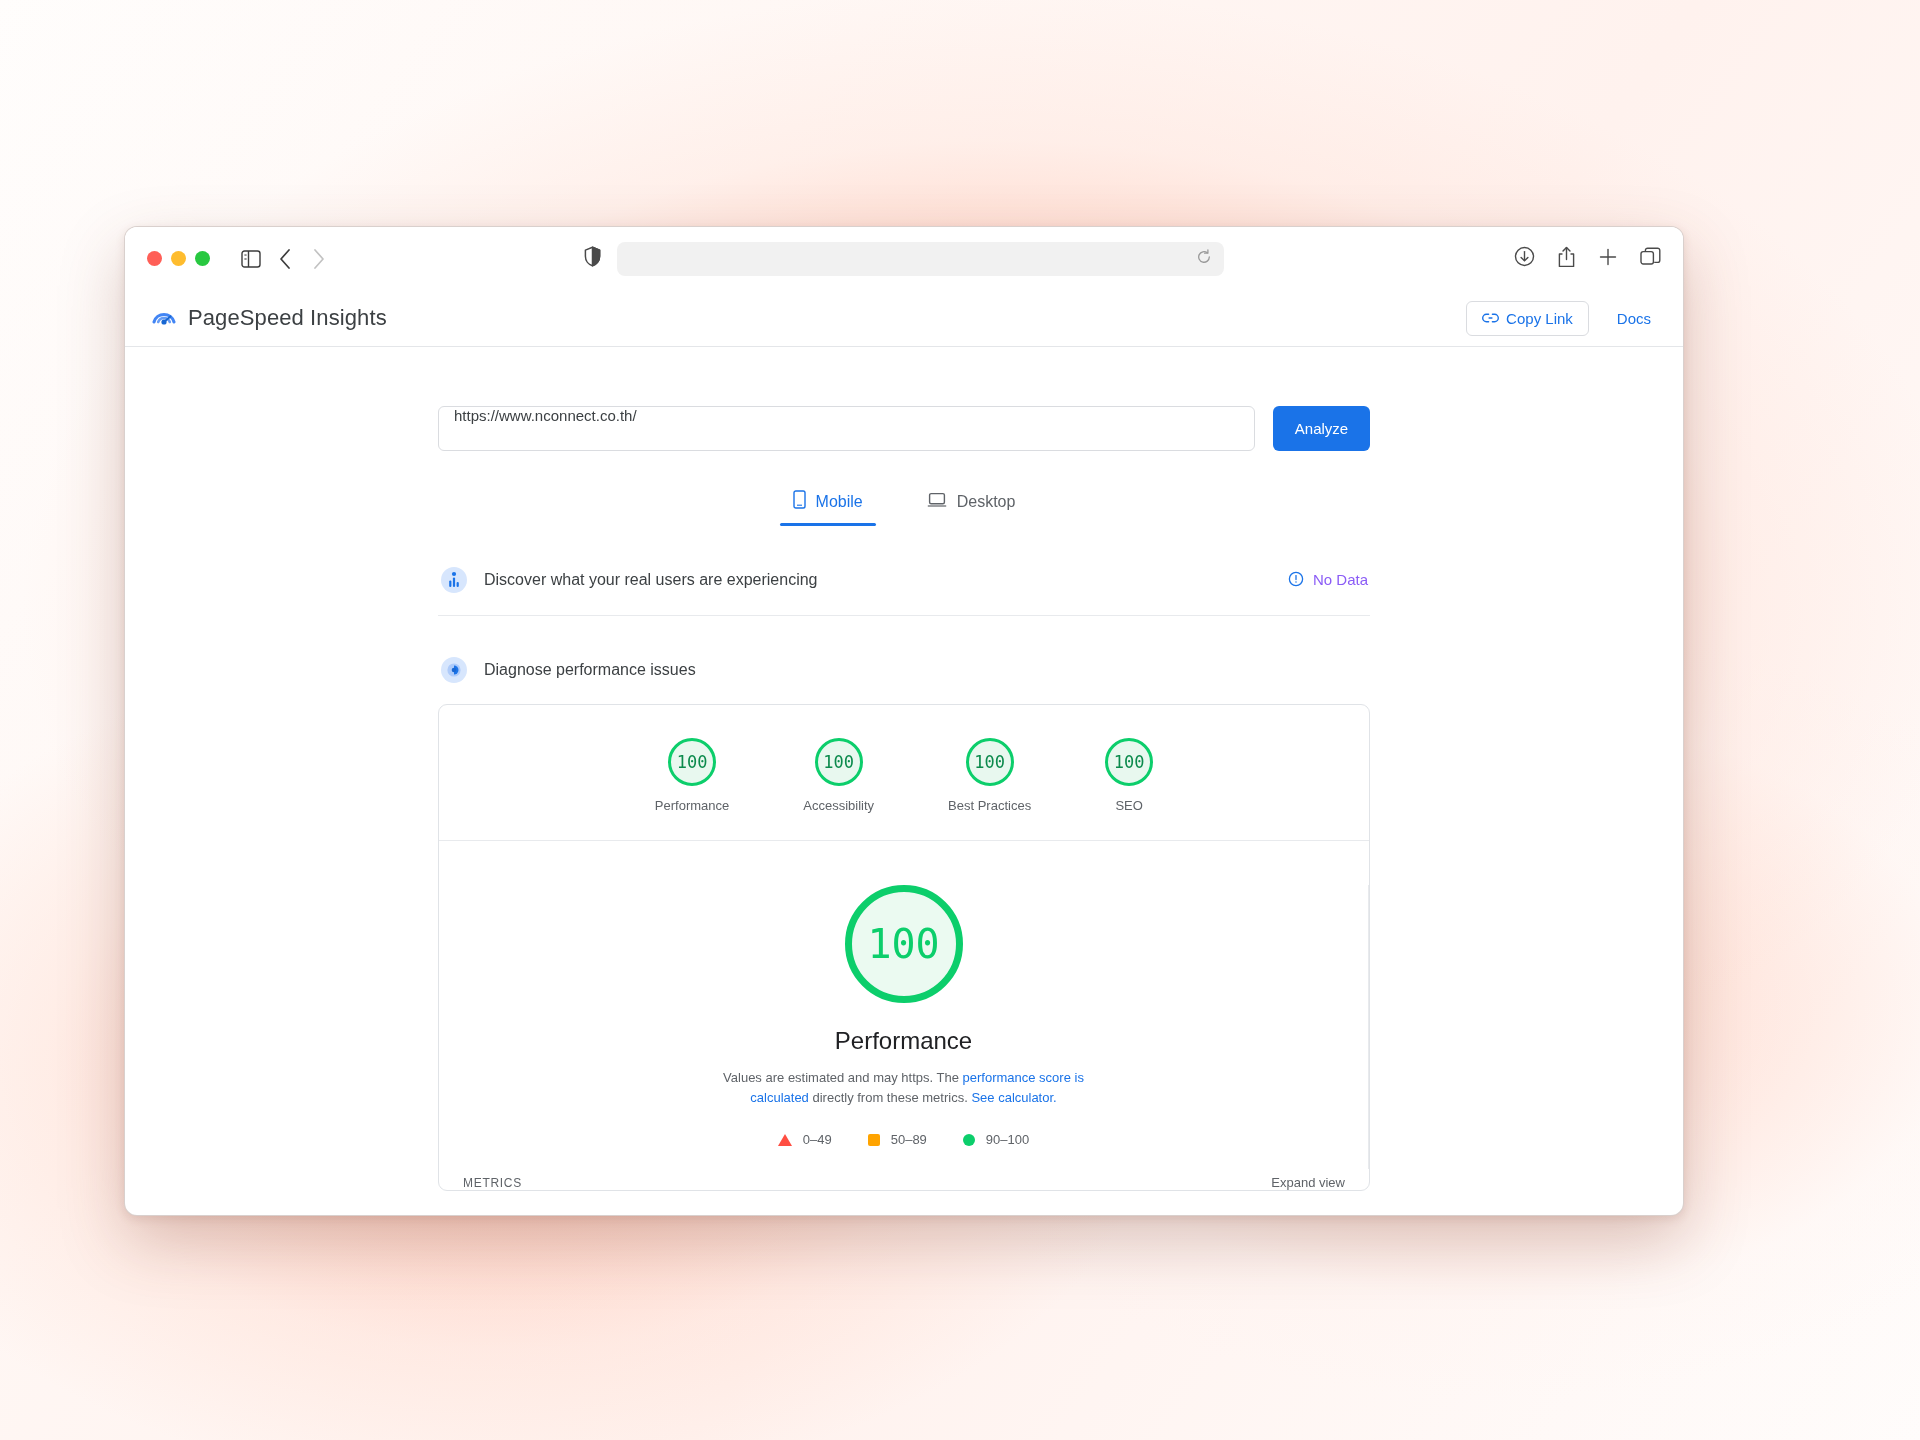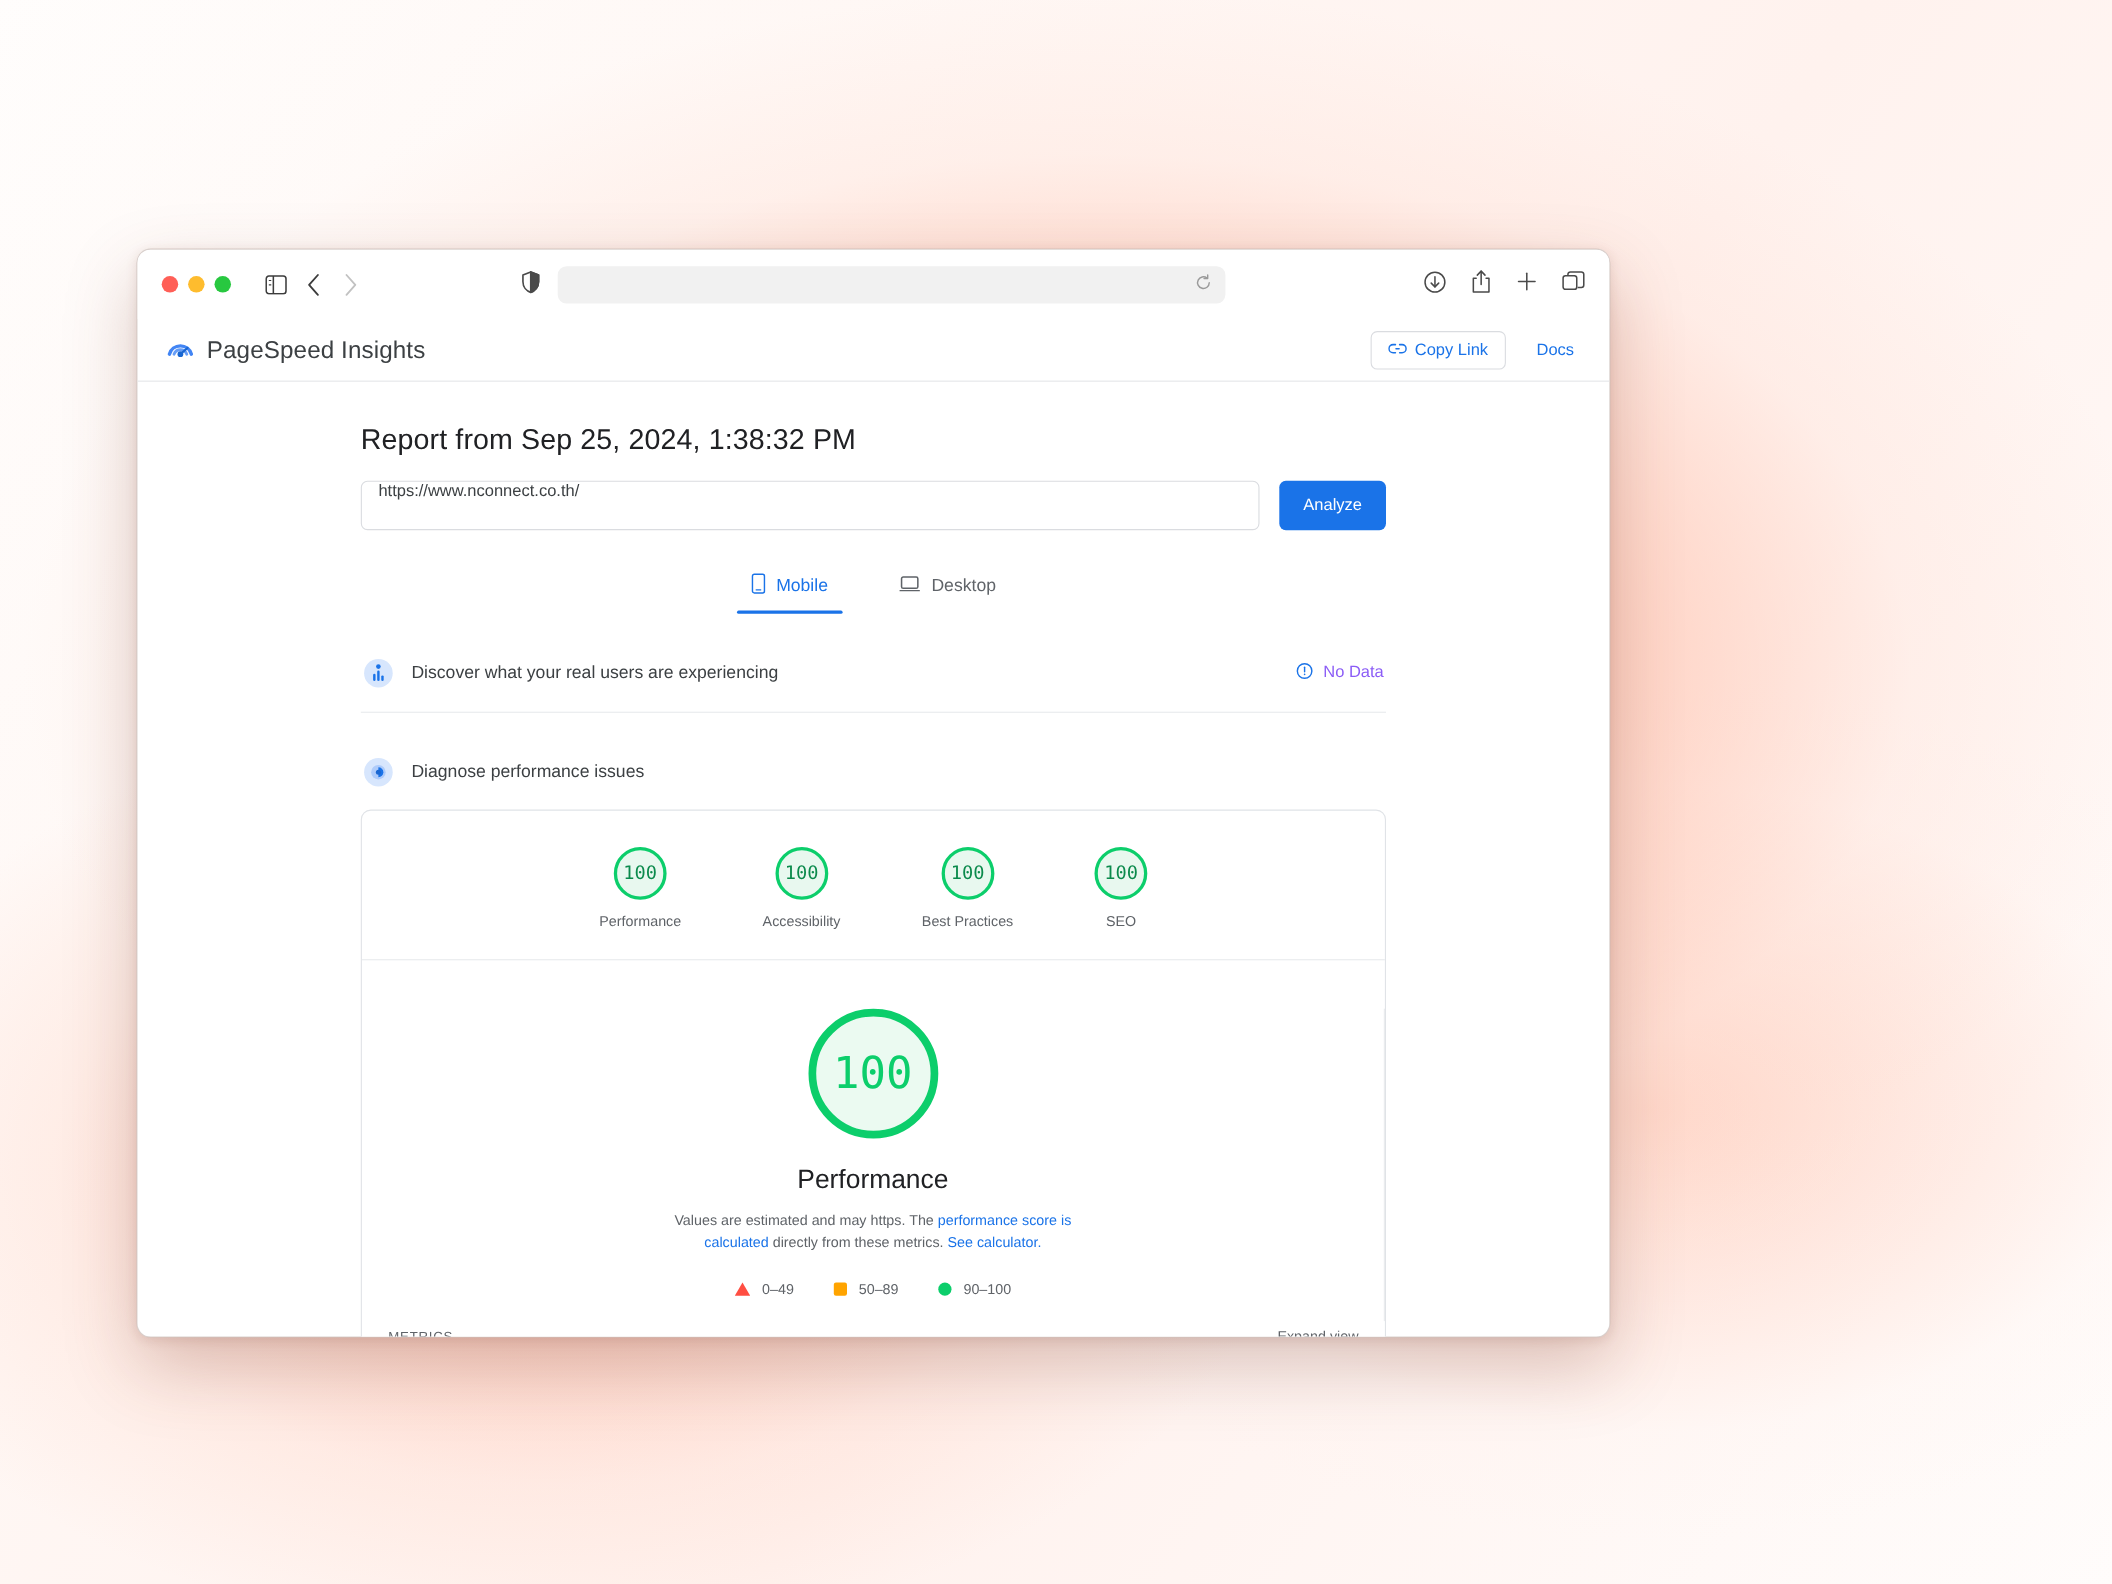--- a/index.html
+++ b/index.html
@@ -14,21 +14,21 @@
       radial-gradient(ellipse 45% 38% at 26% 74%, rgba(255,150,120,0.55) 0%, rgba(255,200,180,0.22) 52%, rgba(255,250,248,0) 78%),
       radial-gradient(ellipse 40% 34% at 78% 70%, rgba(255,170,140,0.42) 0%, rgba(255,235,228,0.10) 60%, rgba(255,252,250,0) 80%),
       linear-gradient(125deg, #fffdfc 0%, #fff7f4 30%, #fff2ee 58%, #fffcfb 100%);
     position: relative;
   }
 
   
   .window {
     position: absolute;
     left: 124px; top: 226px;
-    width: 1340px; height: 990px;
+    width: 1560px; height: 990px;
     background: #ffffff;
     border-radius: 13px;
     box-shadow: 0 26px 64px rgba(120,60,45,0.26), 0 3px 10px rgba(120,60,45,0.13);
     overflow: hidden;
     border: 1px solid rgba(170,150,145,0.45);
   }
 
   
   .toolbar {
     height: 63px;
@@ -351,21 +351,20 @@
         </span>
         <span>Copy Link</span>
       </div>
       <div class="docs-link">Docs</div>
     </div>
   </div>
 
   <div class="content">
     <div class="inner">
 
-      <div class="report-title">Report from Sep 25, 2024, 1:38:32 PM</div>
 
       <div class="url-row">
         <div class="url-input">
           <span>https://www.nconnect.co.th/</span>
         </div>
         <div class="analyze-btn">Analyze</div>
       </div>
 
       <div class="dev-tabs">
         <div class="dev-tab active">

